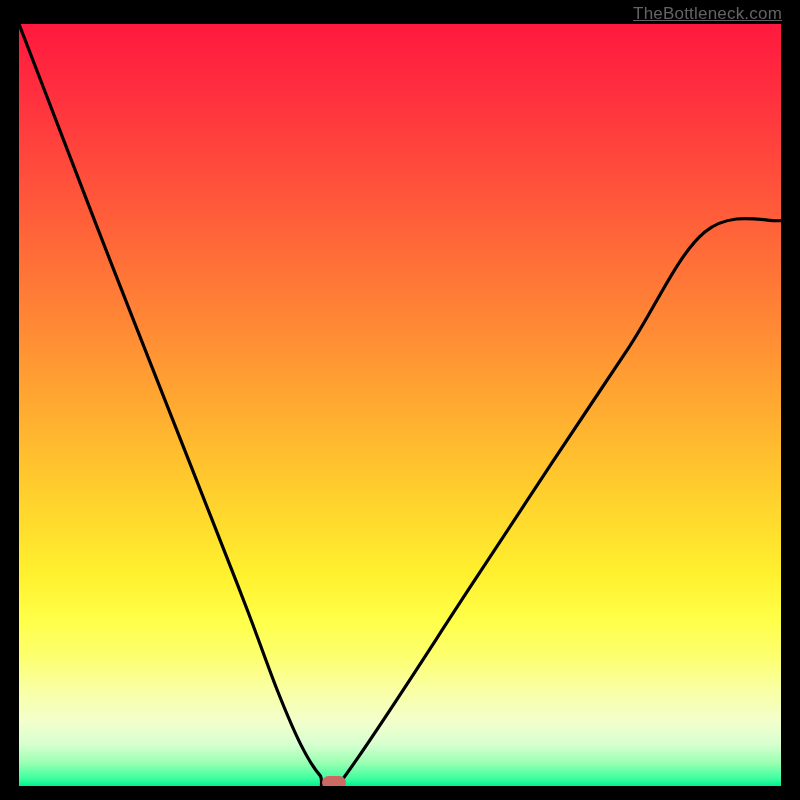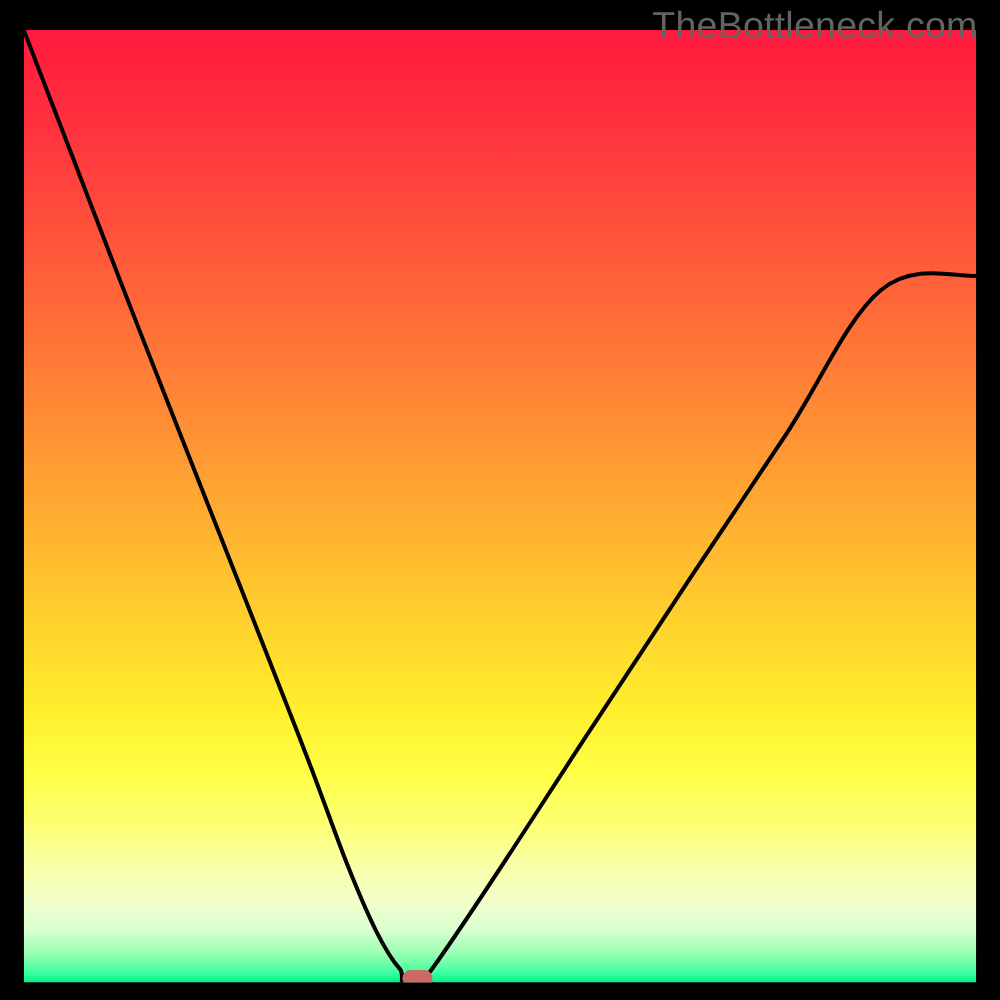--- a/index.html
+++ b/index.html
@@ -15,24 +15,25 @@
     position: relative;
     width: 800px;
     height: 800px;
     background: #000;
   }
   .watermark {
     position: absolute;
     top: 4px;
     right: 18px;
     color: #636363;
-    font-size: 30px;
+    font-size: 17px;
     font-weight: 500;
     letter-spacing: 0.2px;
     z-index: 20;
+    text-decoration: underline;
   }
   .plot-area {
     position: absolute;
     left: 19px;
     top: 24px;
     width: 762px;
     height: 762px;
     overflow: hidden;
   }
   .gradient-bg {

